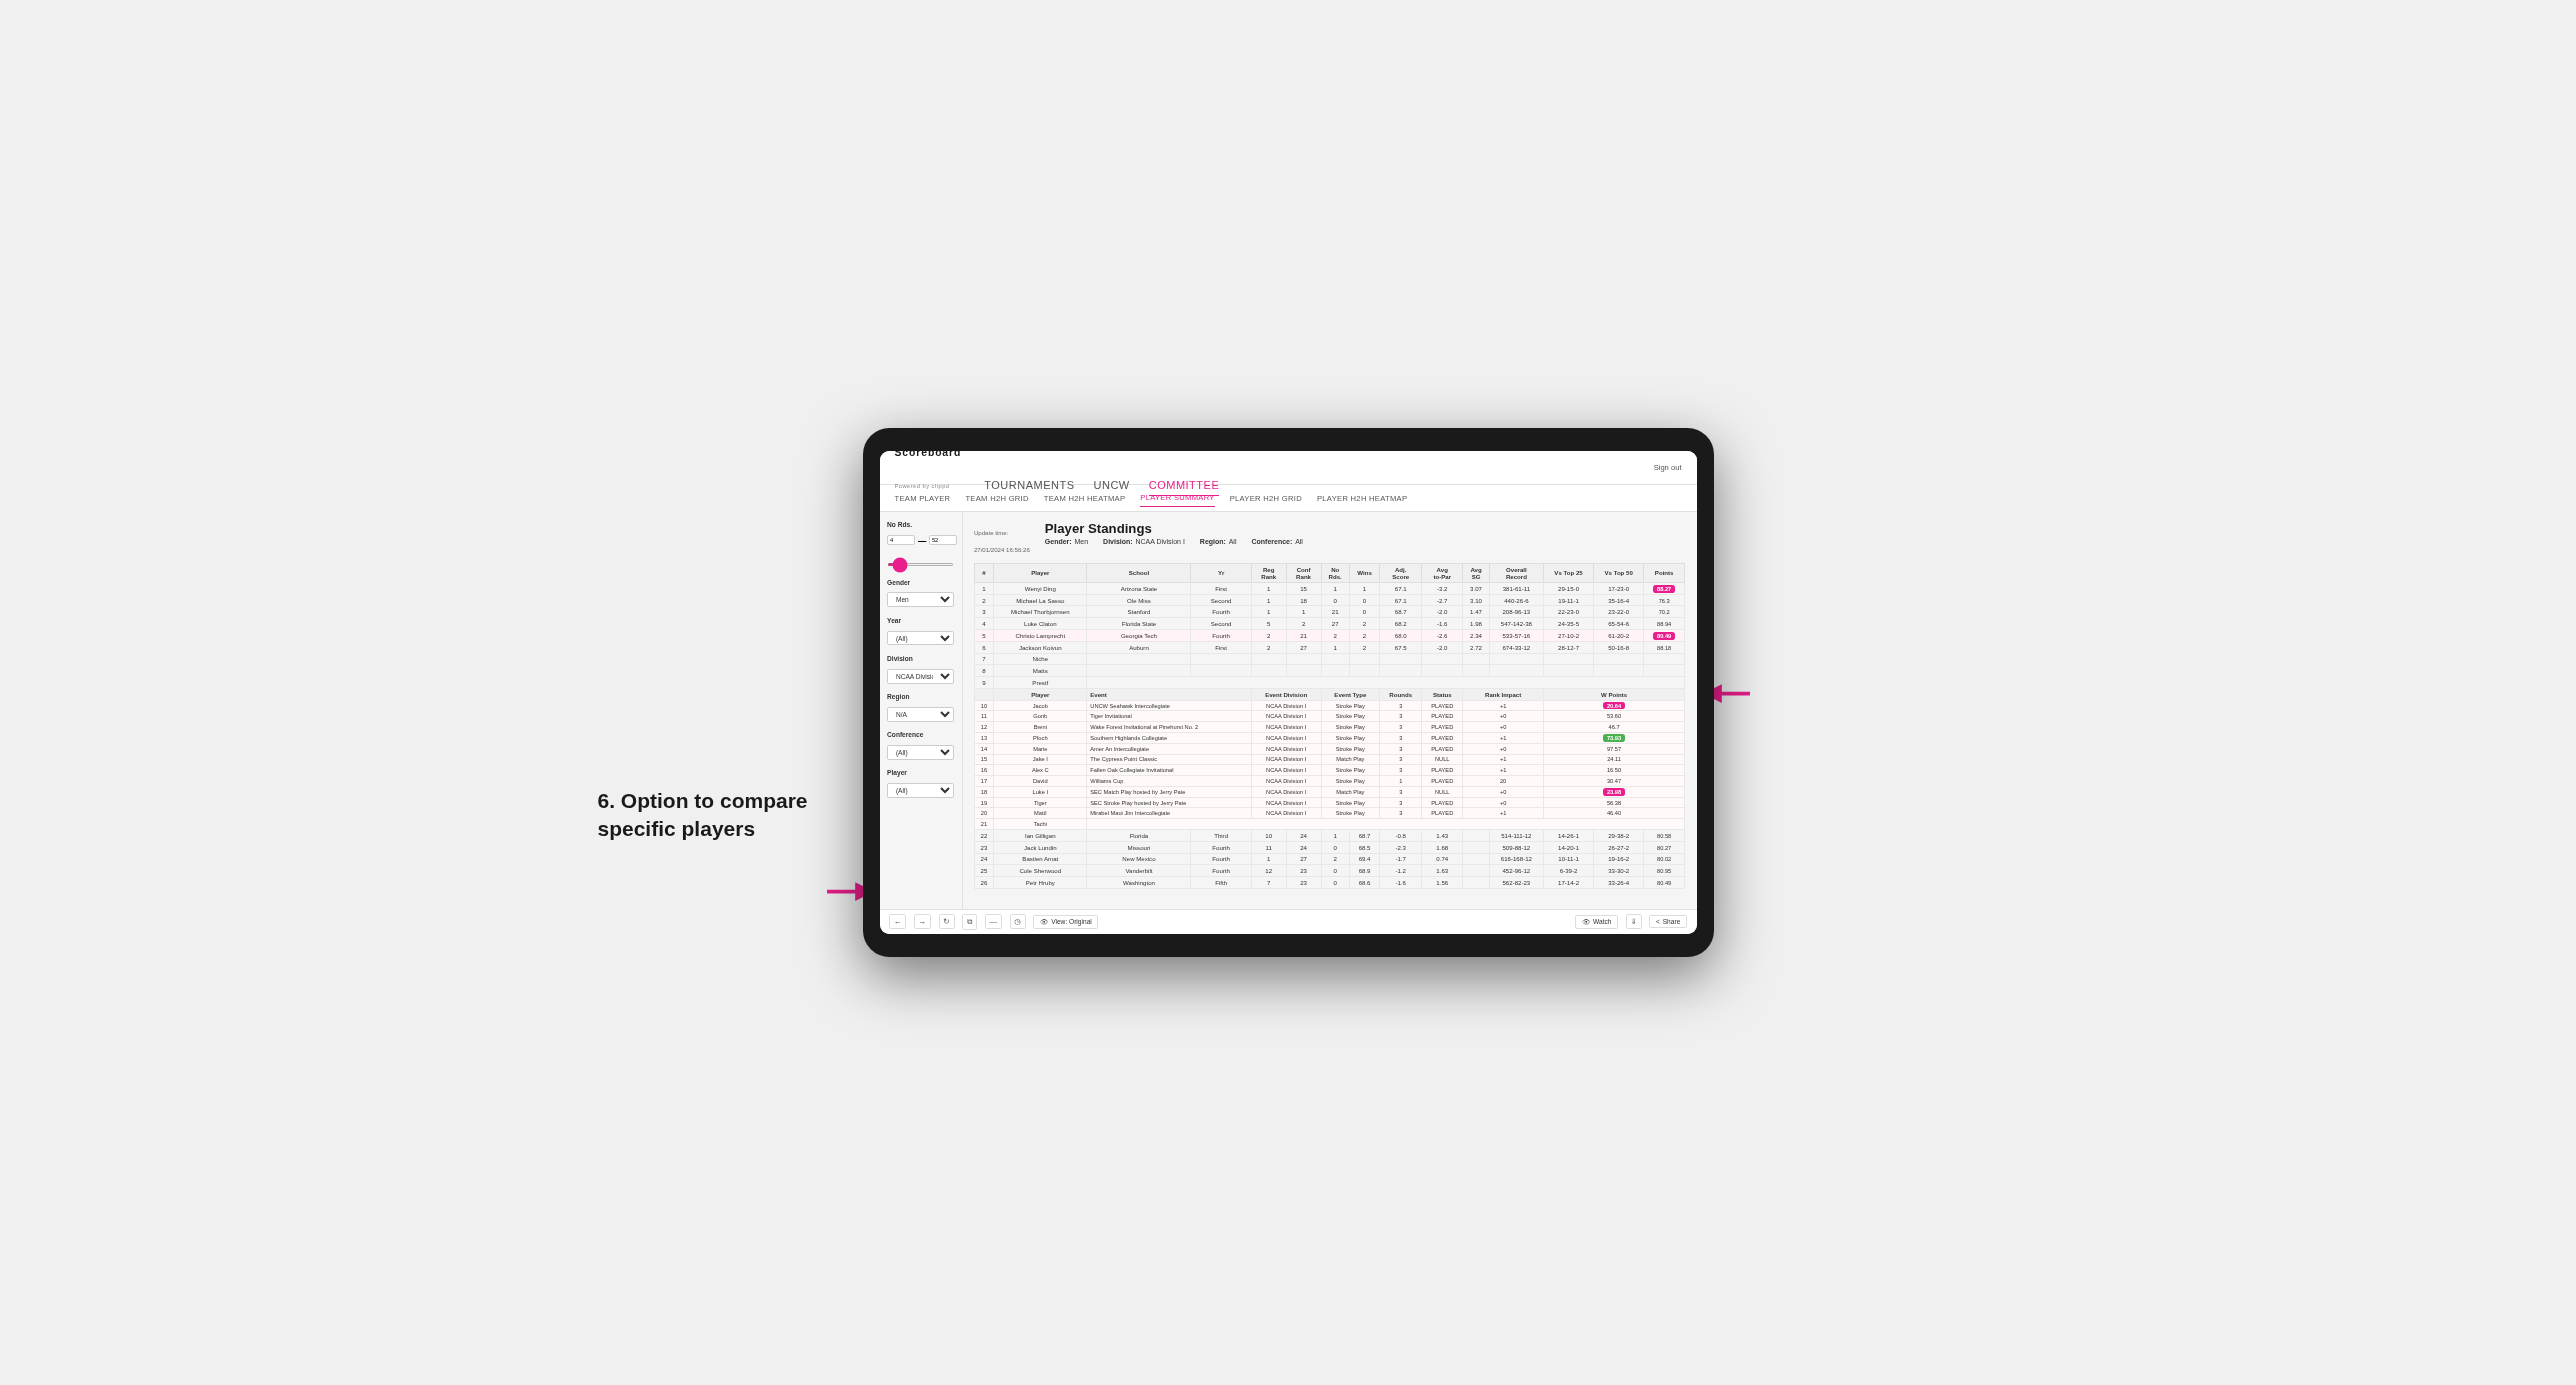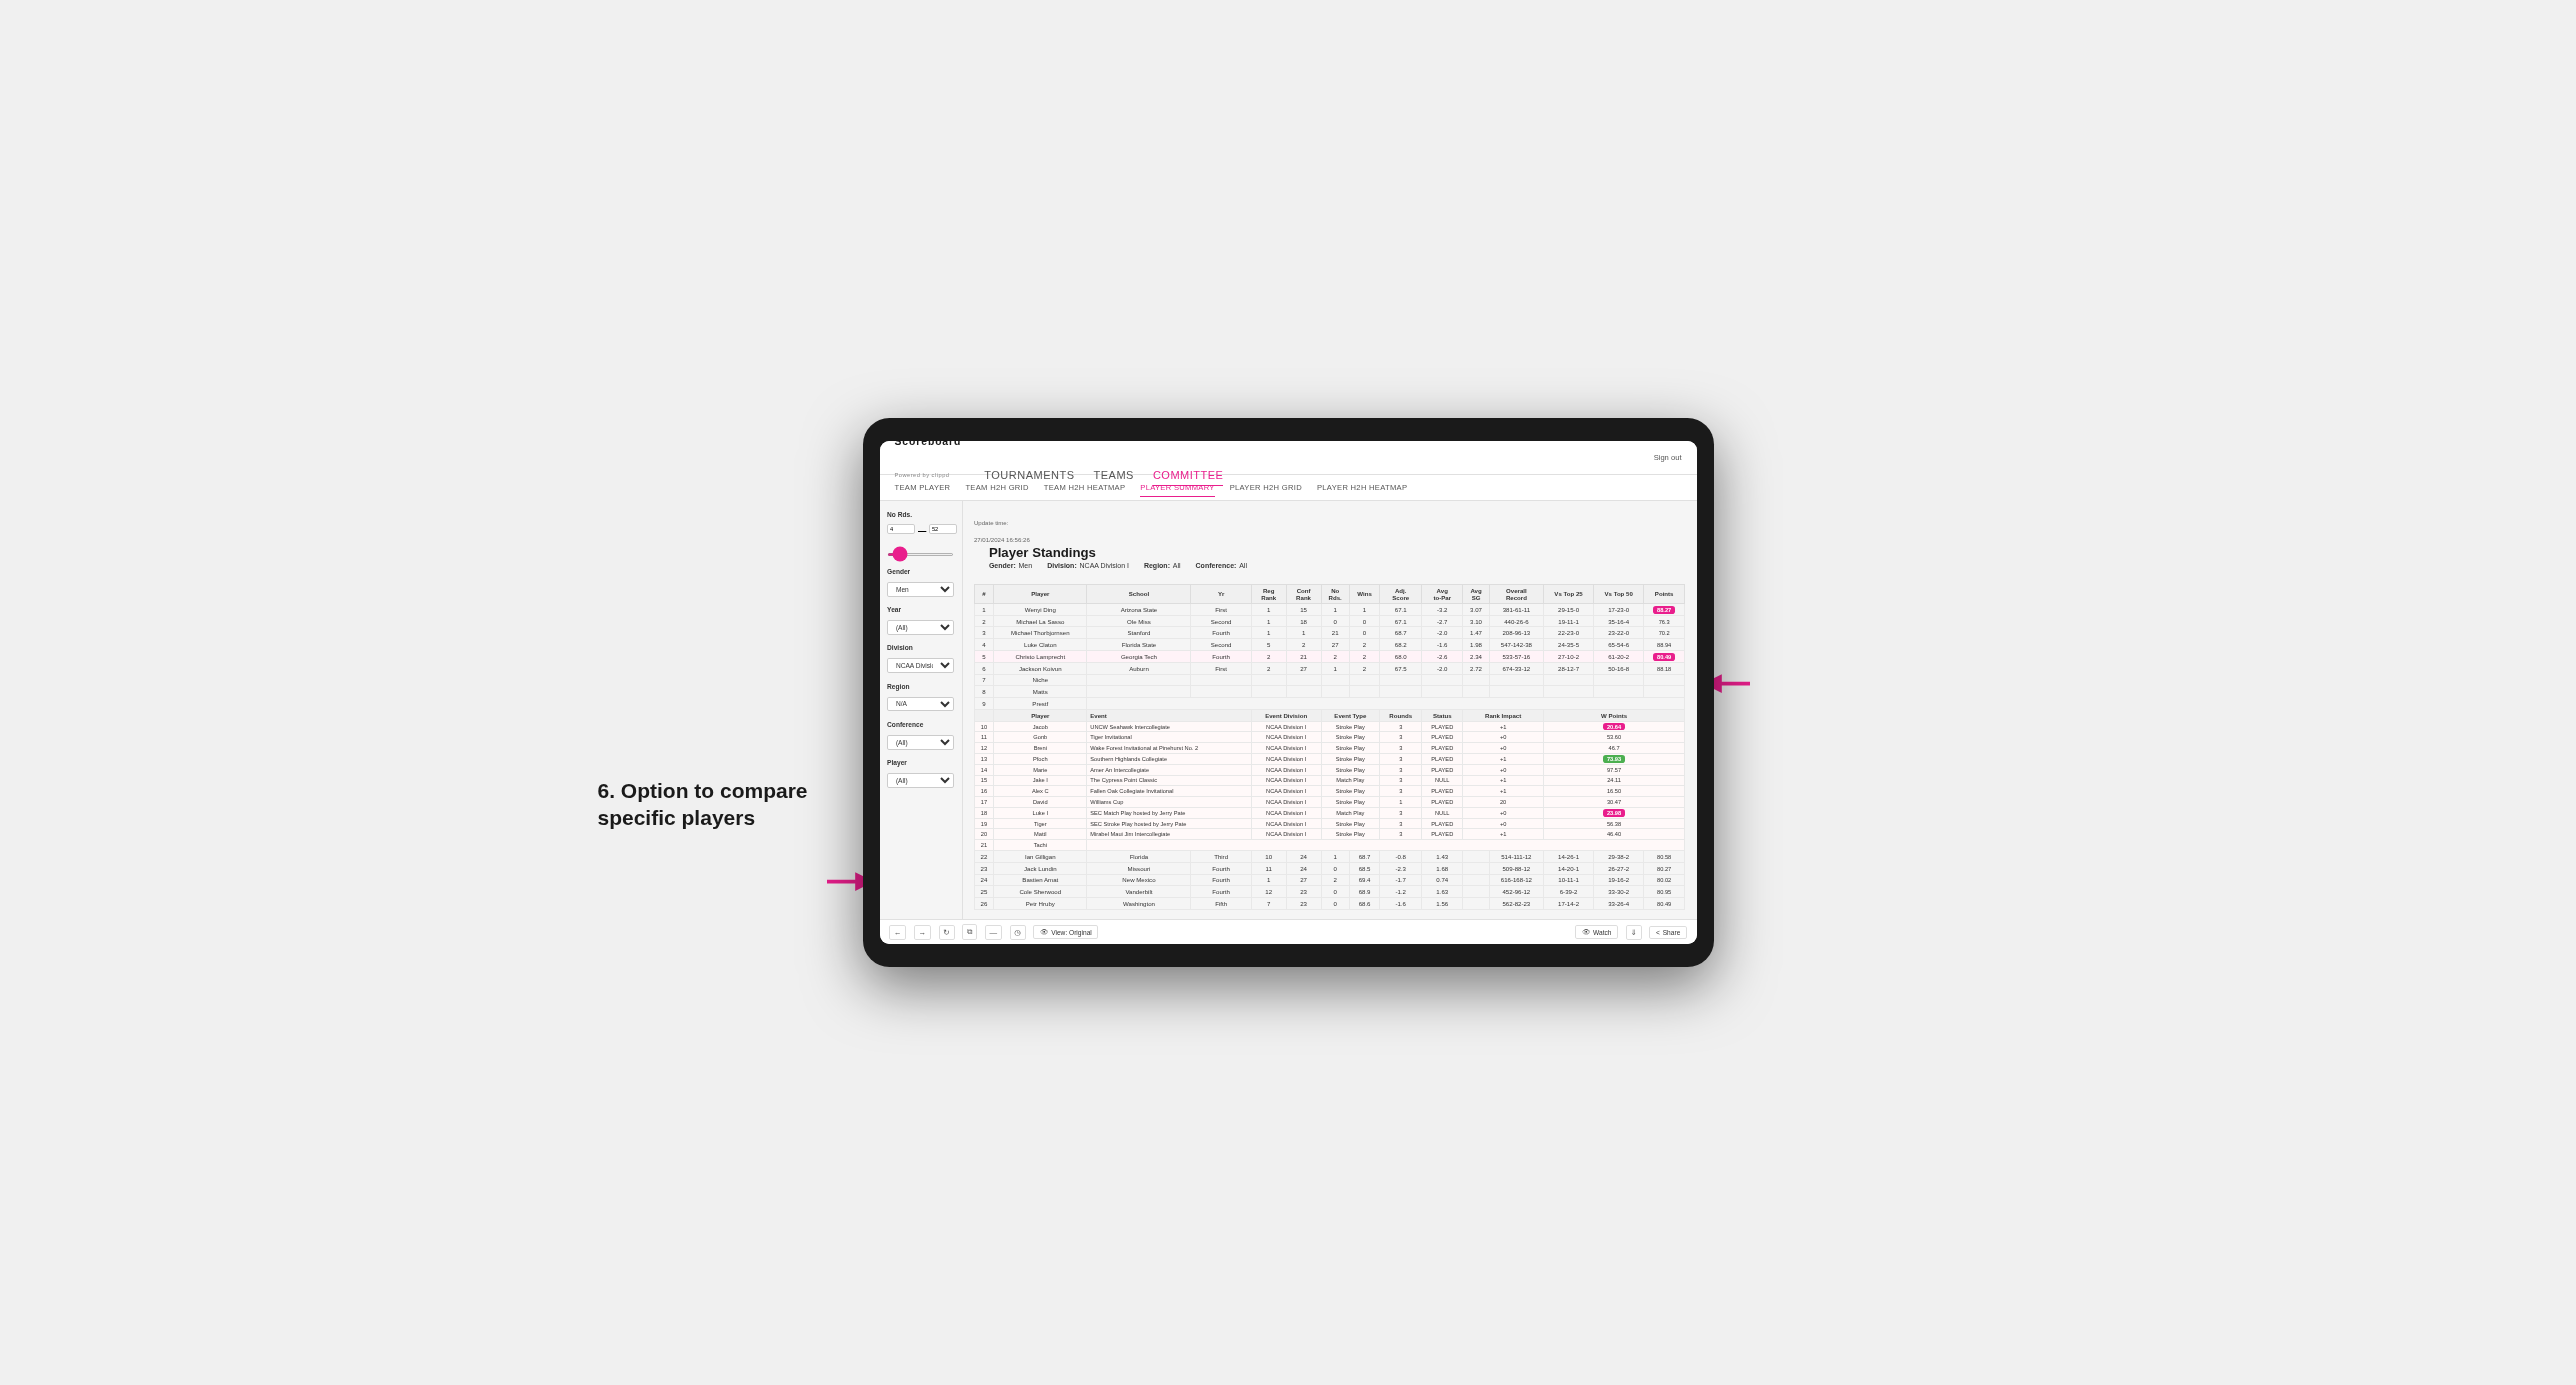--- a/index.html
+++ b/index.html
@@ -179,21 +179,20 @@
       flex: 1;
       padding: 9.5px 11.4px;
       overflow: auto;
     }
 
     .content-header {
       display: flex;
       align-items: flex-start;
       justify-content: space-between;
       margin-bottom: 7.6px;
-      flex-direction: column;
     }
 
     .update-time {
       font-size: 6.1px;
       color: #666;
       line-height: 1.4;
     }
 
     .page-title {
       font-size: 13.2px;
@@ -364,21 +363,21 @@
   <div class="tablet-frame">
     <div class="tablet-screen">
 
       <div class="top-nav">
         <div class="logo-area">
           <span class="logo-title">Scoreboard</span>
           <span class="logo-sub">Powered by clippd</span>
         </div>
         <div class="nav-links">
           <span class="nav-link">TOURNAMENTS</span>
-          <span class="nav-link">TEAMS</span>
+          <span class="nav-link">UNCW</span>
           <span class="nav-link active">COMMITTEE</span>
         </div>
         <span class="nav-right">Sign out</span>
       </div>
 
       <div class="sub-nav">
         <span class="sub-nav-link">TEAM PLAYER</span>
         <span class="sub-nav-link">TEAM H2H GRID</span>
         <span class="sub-nav-link">TEAM H2H HEATMAP</span>
         <span class="sub-nav-link active">PLAYER SUMMARY</span>

